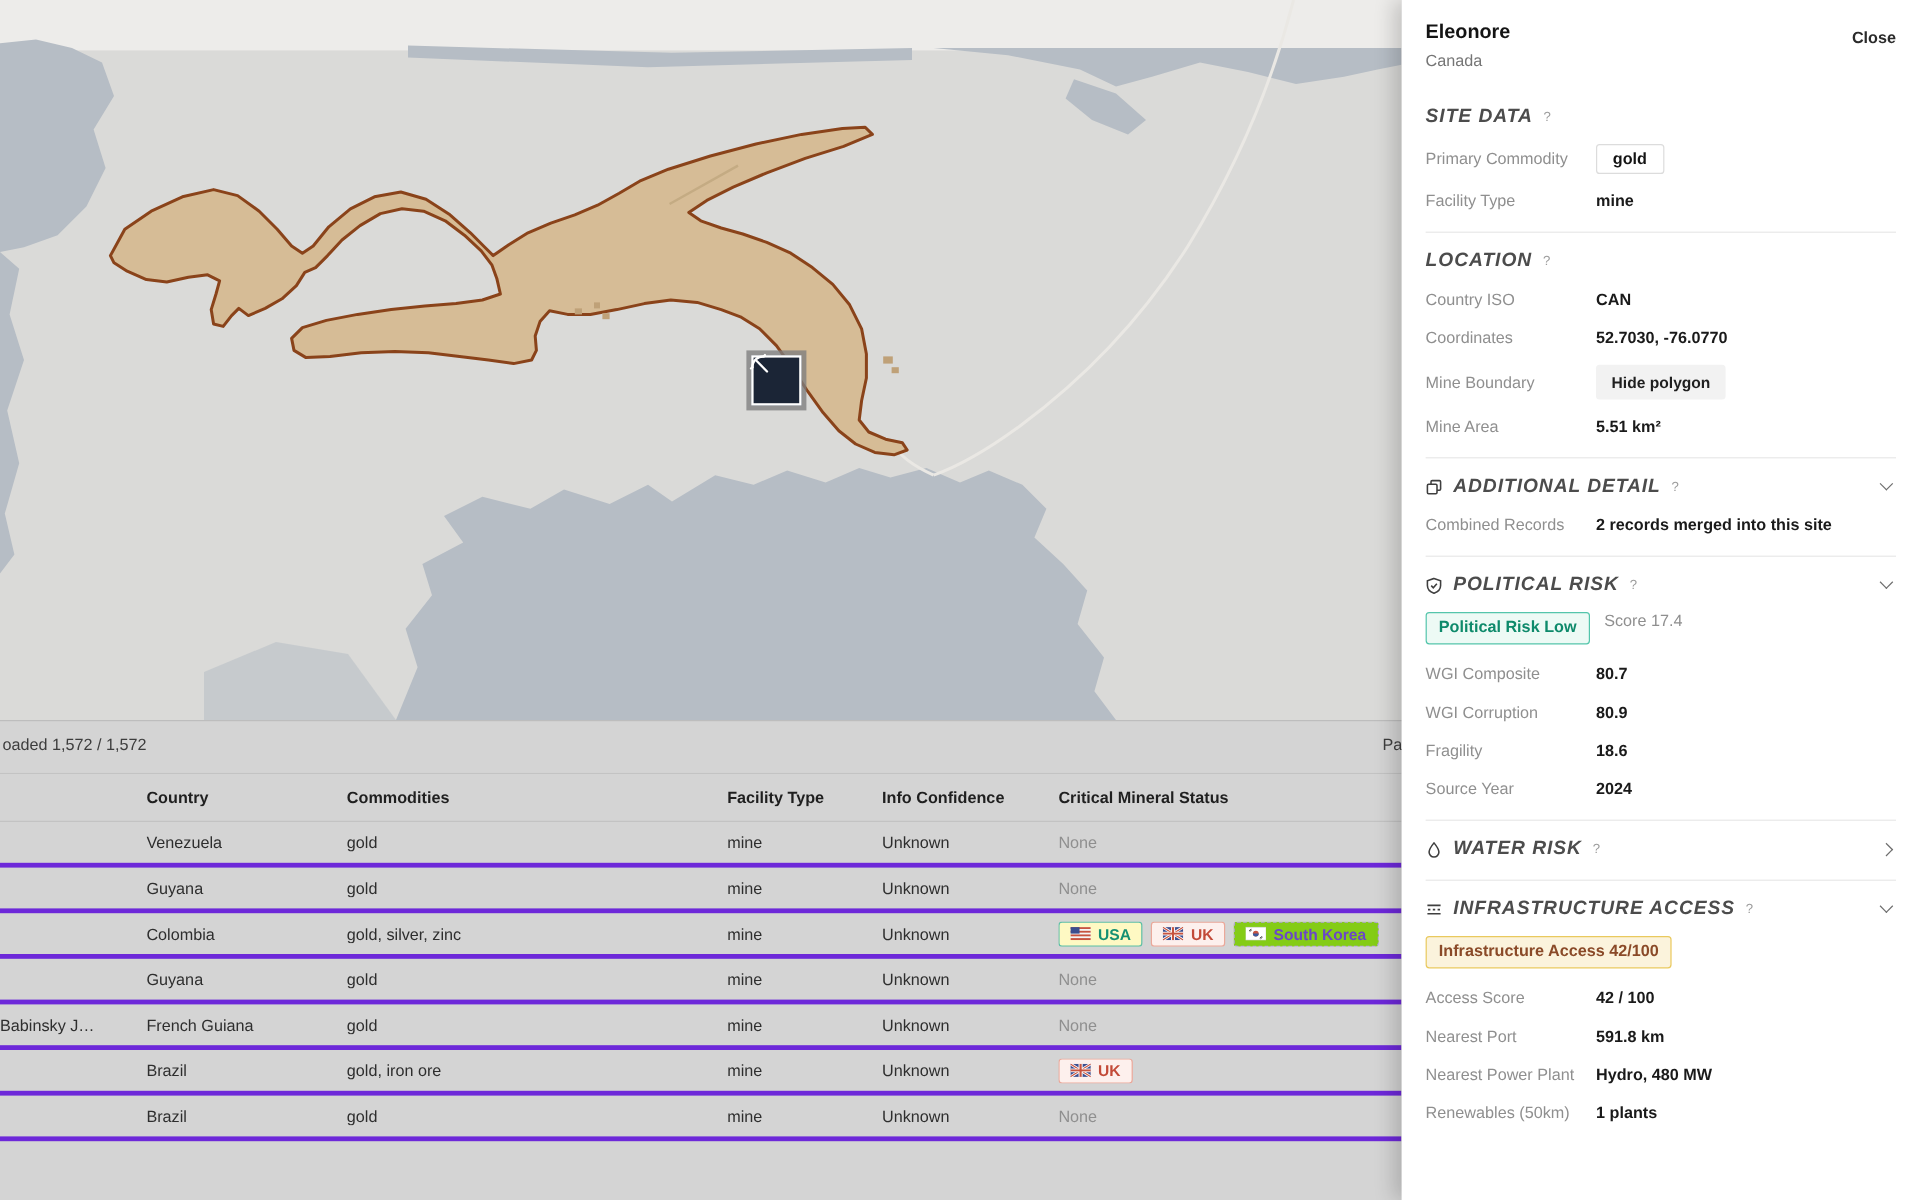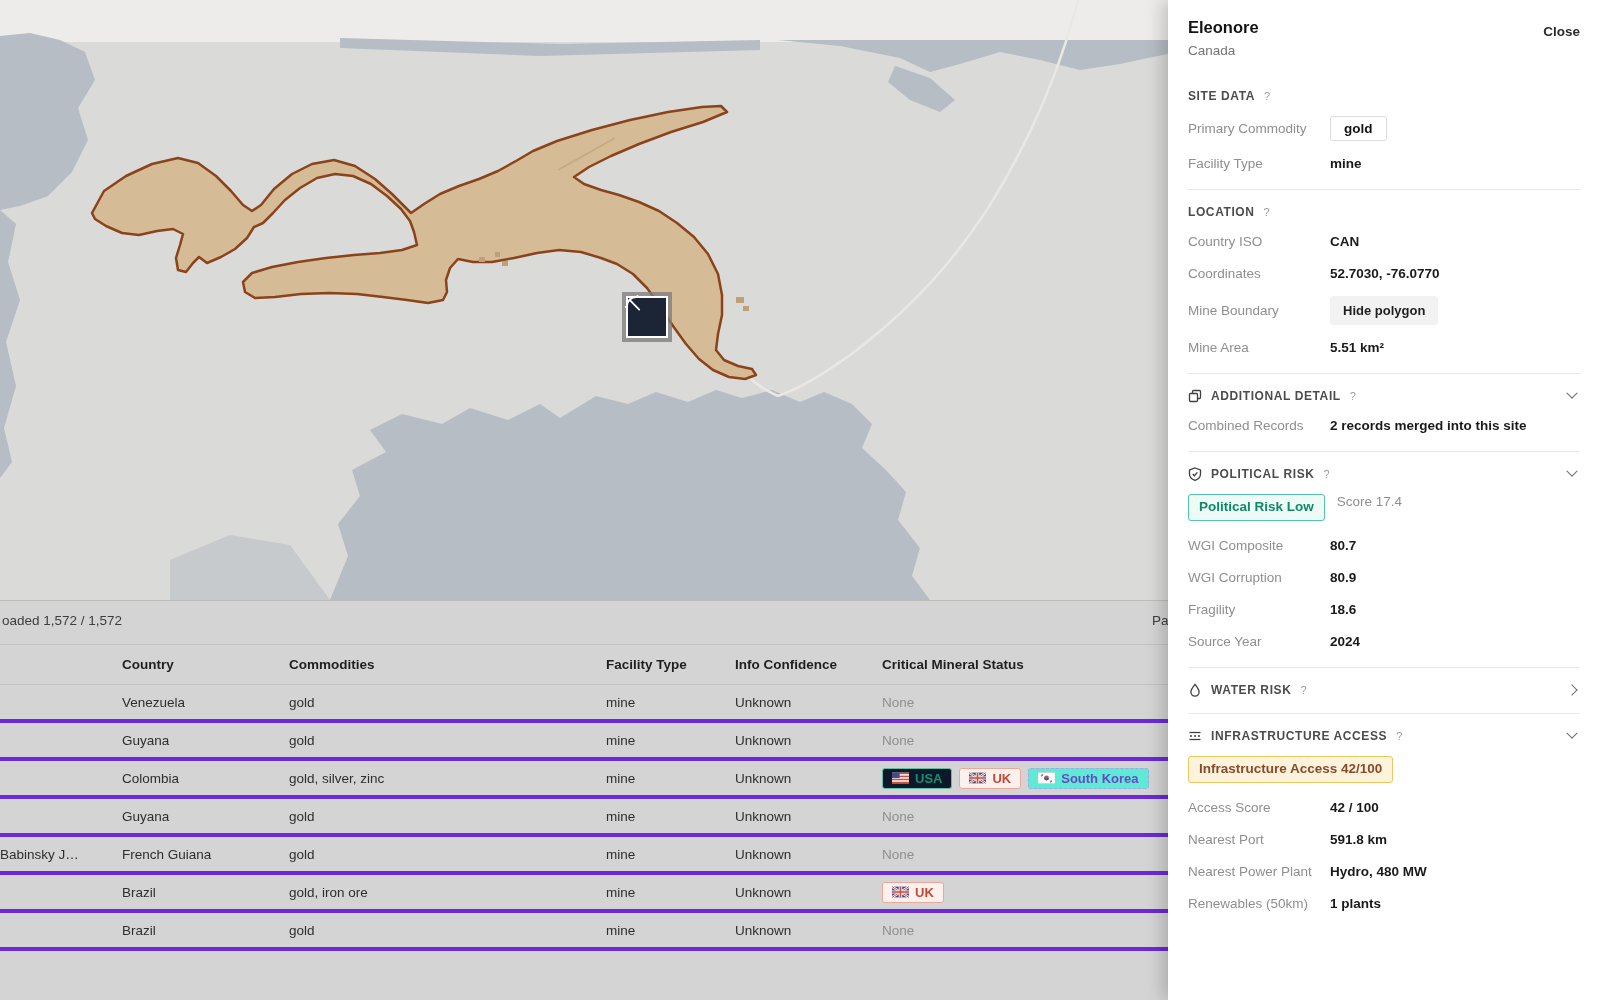--- a/index.html
+++ b/index.html
@@ -30,39 +30,39 @@
     font-weight:bold; font-size:13.5px; color:#1f1f1f; }
   .trow { height:38px; border-bottom:4px solid #6d28d9; font-size:13.5px; color:#2e2e2e; }
   .tcell { overflow:hidden; white-space:nowrap; text-overflow:ellipsis; padding-right:10px; }
   .tcell.name { color:#2e2e2e; }
   .none { color:#8f8f8f; }
 
   .cbadges { display:flex; gap:7px; }
   .cbadge { display:inline-flex; align-items:center; gap:6px; padding:3px 9px;
     border-radius:3px; font-size:13px; font-weight:bold; line-height:1; }
   .cbadge svg { display:block; }
-  .cbadge.us { border:1px solid #5fc0a7; background:#0f172a; color:#159072; }
+  .cbadge.us { border:1px solid #5fc0a7; background:#fef9c3; color:#159072; }
   .cbadge.gb { border:1px solid #eba89a; background:#fdf0ed; color:#c24a38; }
-  .cbadge.kr { border:1px dashed #b3a0e4; background:#5eead4; color:#6b46c8; }
+  .cbadge.kr { border:1px dashed #b3a0e4; background:#84cc16; color:#6b46c8; }
 
   
   .panel { position:absolute; left:1168px; top:0; width:432px; height:1000px;
     background:#ffffff; box-shadow:-6px 0 16px rgba(0,0,0,.18); overflow:hidden; }
   .panel-head { position:relative; padding:18px 20px 0 20px; }
   .ptitle { font-size:16.5px; font-weight:bold; color:#141414; }
   .psub { margin-top:6px; font-size:13.5px; color:#757575; }
   .close-btn { position:absolute; right:20px; top:24px; font-size:13.5px; font-weight:600;
     color:#2b2b2b; cursor:pointer; background:none; border:none; font-family:inherit; }
 
   .sections { padding:0 20px; }
   .sep { border:0; border-top:1px solid #e8e8e8; margin:16px 0 15px 0; }
   .sec:first-child { margin-top:31px; }
 
   .sec-head { display:flex; align-items:center; gap:9px; margin-bottom:13px; cursor:pointer; }
-  .sec-title { font-size:12px; font-weight:bold; letter-spacing:.05em; color:#4c4c4c; }
+  .sec-title { font-size:16px; font-weight:bold; letter-spacing:.05em; color:#4c4c4c;font-style:italic; }
   .help { font-size:11px; color:#9c9c9c; cursor:pointer; }
   .sec-icon { display:flex; color:#3f3f3f; }
   .chev { width:8px; height:8px; border-right:1.7px solid #6e6e6e; border-bottom:1.7px solid #6e6e6e;
     margin-left:auto; margin-right:4px; cursor:pointer; }
   .chev.down { transform:rotate(45deg) translate(-2px,-2px); }
   .chev.right { transform:rotate(-45deg); }
 
   .kv { display:flex; align-items:center; margin-bottom:13px; min-height:19px; }
   .kv .lbl { width:142px; flex:none; font-size:13.5px; color:#8f8f8f; }
   .kv .val { font-size:13.5px; font-weight:600; color:#1a1a1a; }

